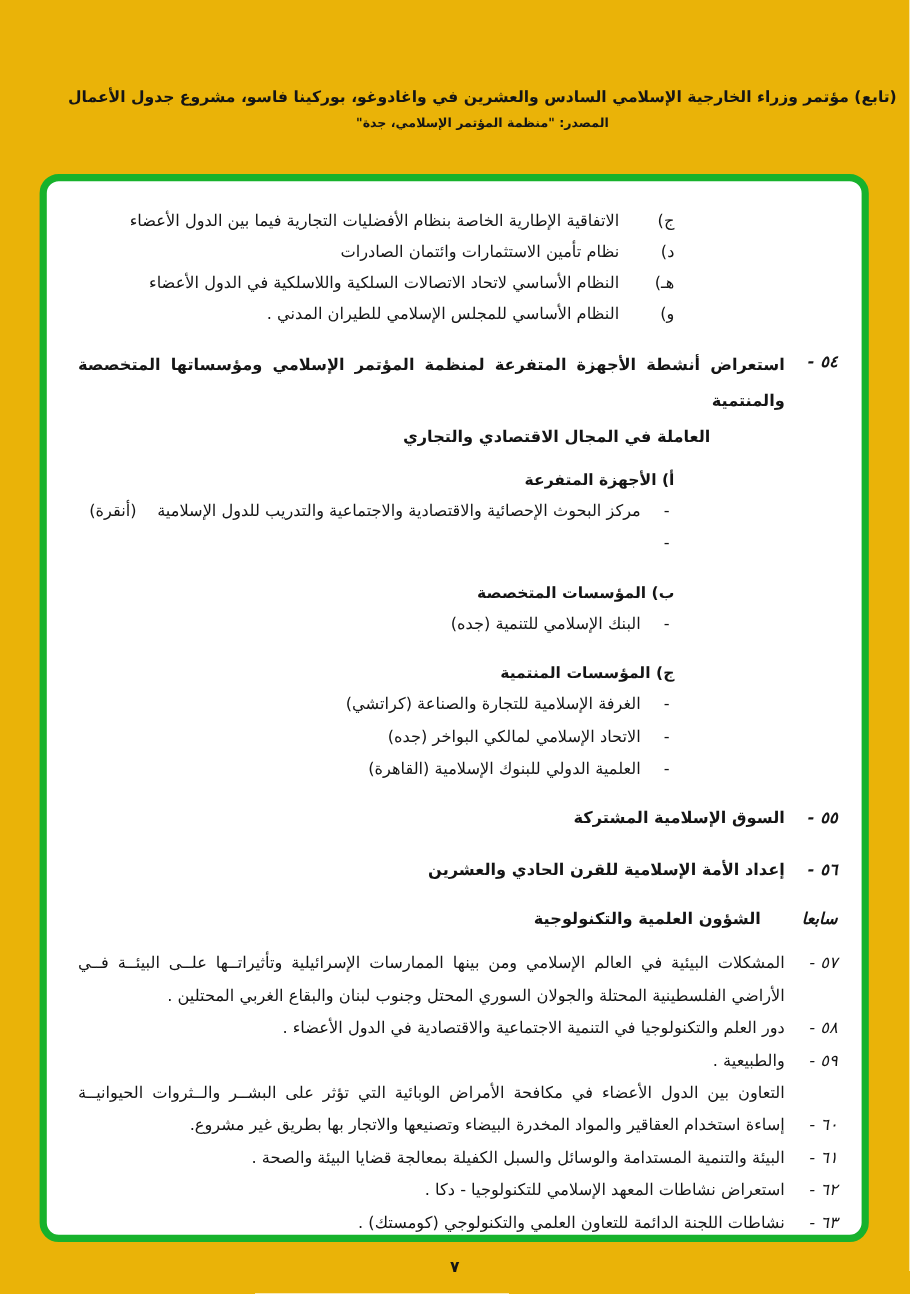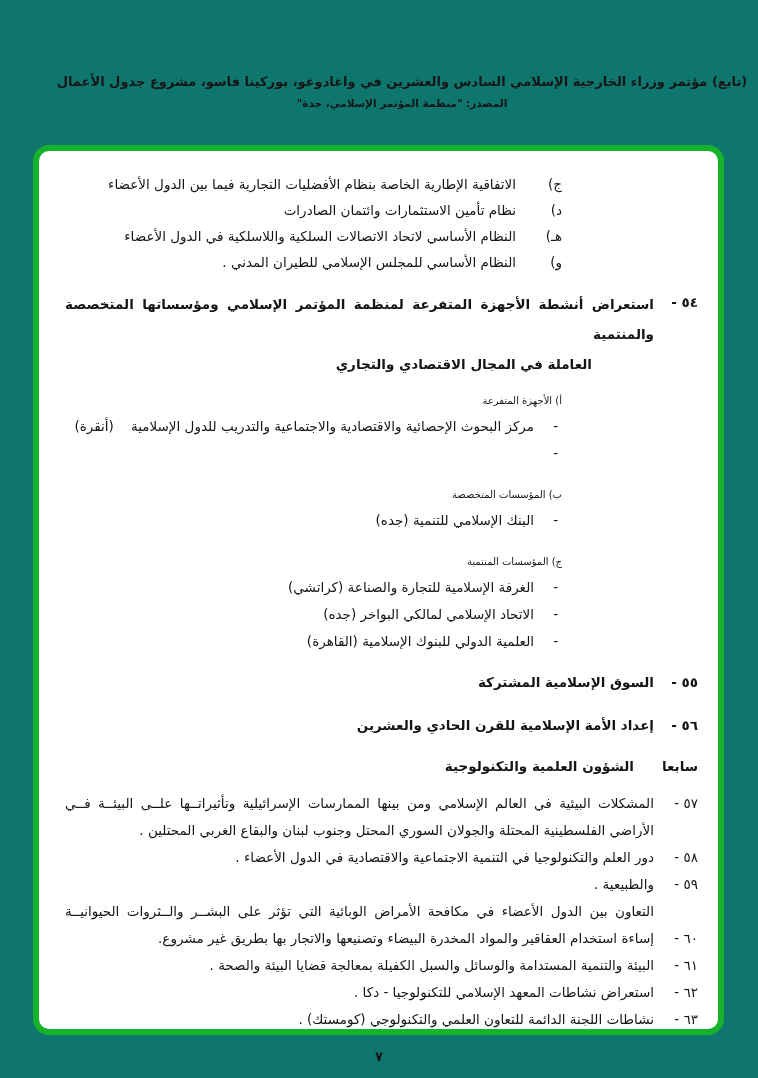--- a/index.html
+++ b/index.html
@@ -1,19 +1,19 @@
 <!DOCTYPE html>
 <html lang="ar" dir="rtl"><head>
 <meta charset="utf-8">
 <style>
   html,body{margin:0;padding:0;background:#ffffff;}
   .page{
     position:relative;
     width:758px;height:1078px;
-    background:#0f766e;
+    background:#eab308;
     font-family:"DejaVu Sans", sans-serif;
     color:#151515;
     direction:rtl;
     overflow:hidden;
   }
   .doc-header{
     position:absolute;top:72px;left:0;width:758px;
     text-align:center;
     transform:translateX(23px);
   }
@@ -26,31 +26,31 @@
     border:6px solid #17b22c;
     border-radius:16px;
     padding:20px 20px 0 26px;
     background:#ffffff;
   }
   .lettered{margin-top:0;}
   .lrow{display:flex;font-size:13.5px;line-height:26px;padding-right:136px;}
   .lmark{min-width:34px;margin-left:12px;white-space:nowrap;}
   .ltext{flex:1;text-align:right;}
   .nrow{display:flex;font-size:13.5px;line-height:27px;}
-  .nmark{min-width:32px;margin-left:12px;white-space:nowrap;text-align:right;}
+  .nmark{min-width:32px;margin-left:12px;white-space:nowrap;text-align:right;font-style:italic;}
   .ntext{flex:1;min-width:0;}
   .tline{display:block;text-align:right;}
   .stretch{text-align:justify;text-align-last:justify;}
   .indent2{padding-right:62px;}
   .bold{font-weight:bold;}
   .item54{margin-top:14px;}
   .item54 .tline{line-height:30px;}
   .section{margin-top:10px;}
   .section + .section{margin-top:16px;}
-  .sheading{font-weight:normal;font-size:10px;line-height:24px;padding-right:136px;}
+  .sheading{font-weight:bold;font-size:13px;line-height:24px;padding-right:136px;}
   .brow{display:flex;font-size:13.5px;line-height:27px;padding-right:140px;}
   .bdash{min-width:24px;}
   .btext{flex:1;text-align:right;white-space:pre-wrap;}
   .block55{margin-top:14px;}
   .block56{margin-top:16px;}
   .block7{margin-top:14px;}
   .block7 .nmark{min-width:44px;margin-left:20px;}
   .numbered{margin-top:10px;}
   .page-num{
     position:absolute;bottom:14px;left:0;width:758px;

